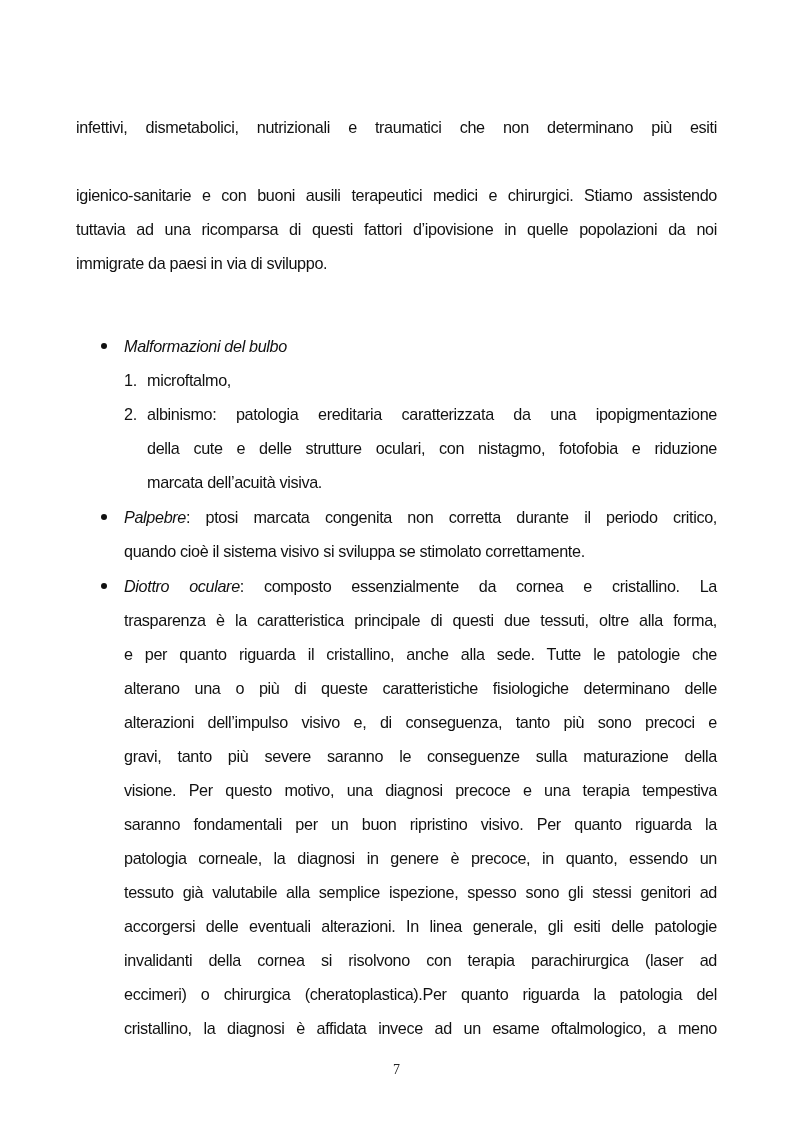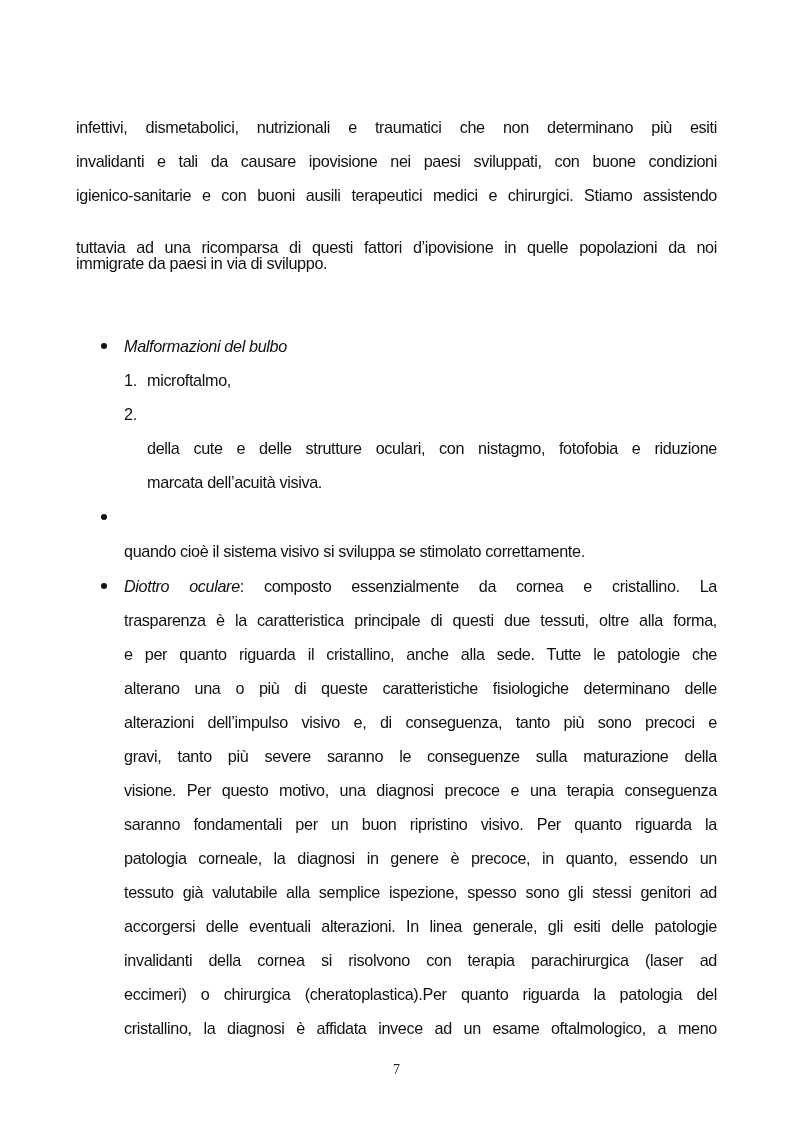--- a/index.html
+++ b/index.html
@@ -32,47 +32,48 @@
     font-family: "Liberation Serif", "DejaVu Serif", serif; font-size: 14px; color: #222;
     letter-spacing: 0;
   }
 </style>
 </head>
 <body>
 
 <div class="page">
 
   <div class="line just body-left" style="top:95px">infettivi, dismetabolici, nutrizionali e traumatici che non determinano più esiti</div>
-  <div class="line just body-left" style="top:129px">invalidanti e tali da causare ipovisione nei paesi sviluppati, con buone condizioni</div>
   <div class="line just body-left" style="top:163px">igienico-sanitarie e con buoni ausili terapeutici medici e chirurgici. Stiamo assistendo</div>
-  <div class="line just body-left" style="top:215px">tuttavia ad una ricomparsa di questi fattori d’ipovisione in quelle popolazioni da noi</div>
+  <div class="line just body-left" style="top:197px">tuttavia ad una ricomparsa di questi fattori d’ipovisione in quelle popolazioni da noi</div>
   <div class="line body-left" style="top:231px">immigrate da paesi in via di sviluppo.</div>
 
 
   <span class="bullet" style="left:101px; top:323px"></span>
   <div class="line item-text it" style="top:314px">Malformazioni del bulbo</div>
 
   <span class="num" style="top:348px">1.</span>
   <div class="line sub-text" style="top:348px">microftalmo,</div>
 
   <span class="num" style="top:382px">2.</span>
+  <div class="line just sub-text" style="top:382px">albinismo: patologia ereditaria caratterizzata da una ipopigmentazione</div>
   <div class="line just sub-text" style="top:416px">della cute e delle strutture oculari, con nistagmo, fotofobia e riduzione</div>
   <div class="line sub-text" style="top:450px">marcata dell’acuità visiva.</div>
 
   <span class="bullet" style="left:101px; top:494px"></span>
+  <div class="line just item-text" style="top:485px"><span class="it">Palpebre</span><span>: ptosi marcata congenita non corretta durante il periodo critico,</span></div>
   <div class="line item-text" style="top:519px">quando cioè il sistema visivo si sviluppa se stimolato correttamente.</div>
 
   <span class="bullet" style="left:101px; top:563px"></span>
   <div class="line just item-text" style="top:554px"><span class="it">Diottro oculare</span><span>: composto essenzialmente da cornea e cristallino. La</span></div>
   <div class="line just item-text" style="top:588px">trasparenza è la caratteristica principale di questi due tessuti, oltre alla forma,</div>
   <div class="line just item-text" style="top:622px">e per quanto riguarda il cristallino, anche alla sede. Tutte le patologie che</div>
   <div class="line just item-text" style="top:690px">alterazioni dell’impulso visivo e, di conseguenza, tanto più sono precoci e</div>
   <div class="line just item-text" style="top:656px">alterano una o più di queste caratteristiche fisiologiche determinano delle</div>
   <div class="line just item-text" style="top:724px">gravi, tanto più severe saranno le conseguenze sulla maturazione della</div>
-  <div class="line just item-text" style="top:758px">visione. Per questo motivo, una diagnosi precoce e una terapia conseguenza</div>
+  <div class="line just item-text" style="top:758px">visione. Per questo motivo, una diagnosi precoce e una terapia tempestiva</div>
   <div class="line just item-text" style="top:792px">saranno fondamentali per un buon ripristino visivo. Per quanto riguarda la</div>
   <div class="line just item-text" style="top:826px">patologia corneale, la diagnosi in genere è precoce, in quanto, essendo un</div>
   <div class="line just item-text" style="top:860px">tessuto già valutabile alla semplice ispezione, spesso sono gli stessi genitori ad</div>
   <div class="line just item-text" style="top:928px">invalidanti della cornea si risolvono con terapia parachirurgica (laser ad</div>
   <div class="line just item-text" style="top:894px">accorgersi delle eventuali alterazioni. In linea generale, gli esiti delle patologie</div>
   <div class="line just item-text" style="top:962px">eccimeri) o chirurgica (cheratoplastica).Per quanto riguarda la patologia del</div>
   <div class="line just item-text" style="top:996px">cristallino, la diagnosi è affidata invece ad un esame oftalmologico, a meno</div>
 
   <div class="page-number">7</div>
 </div>

